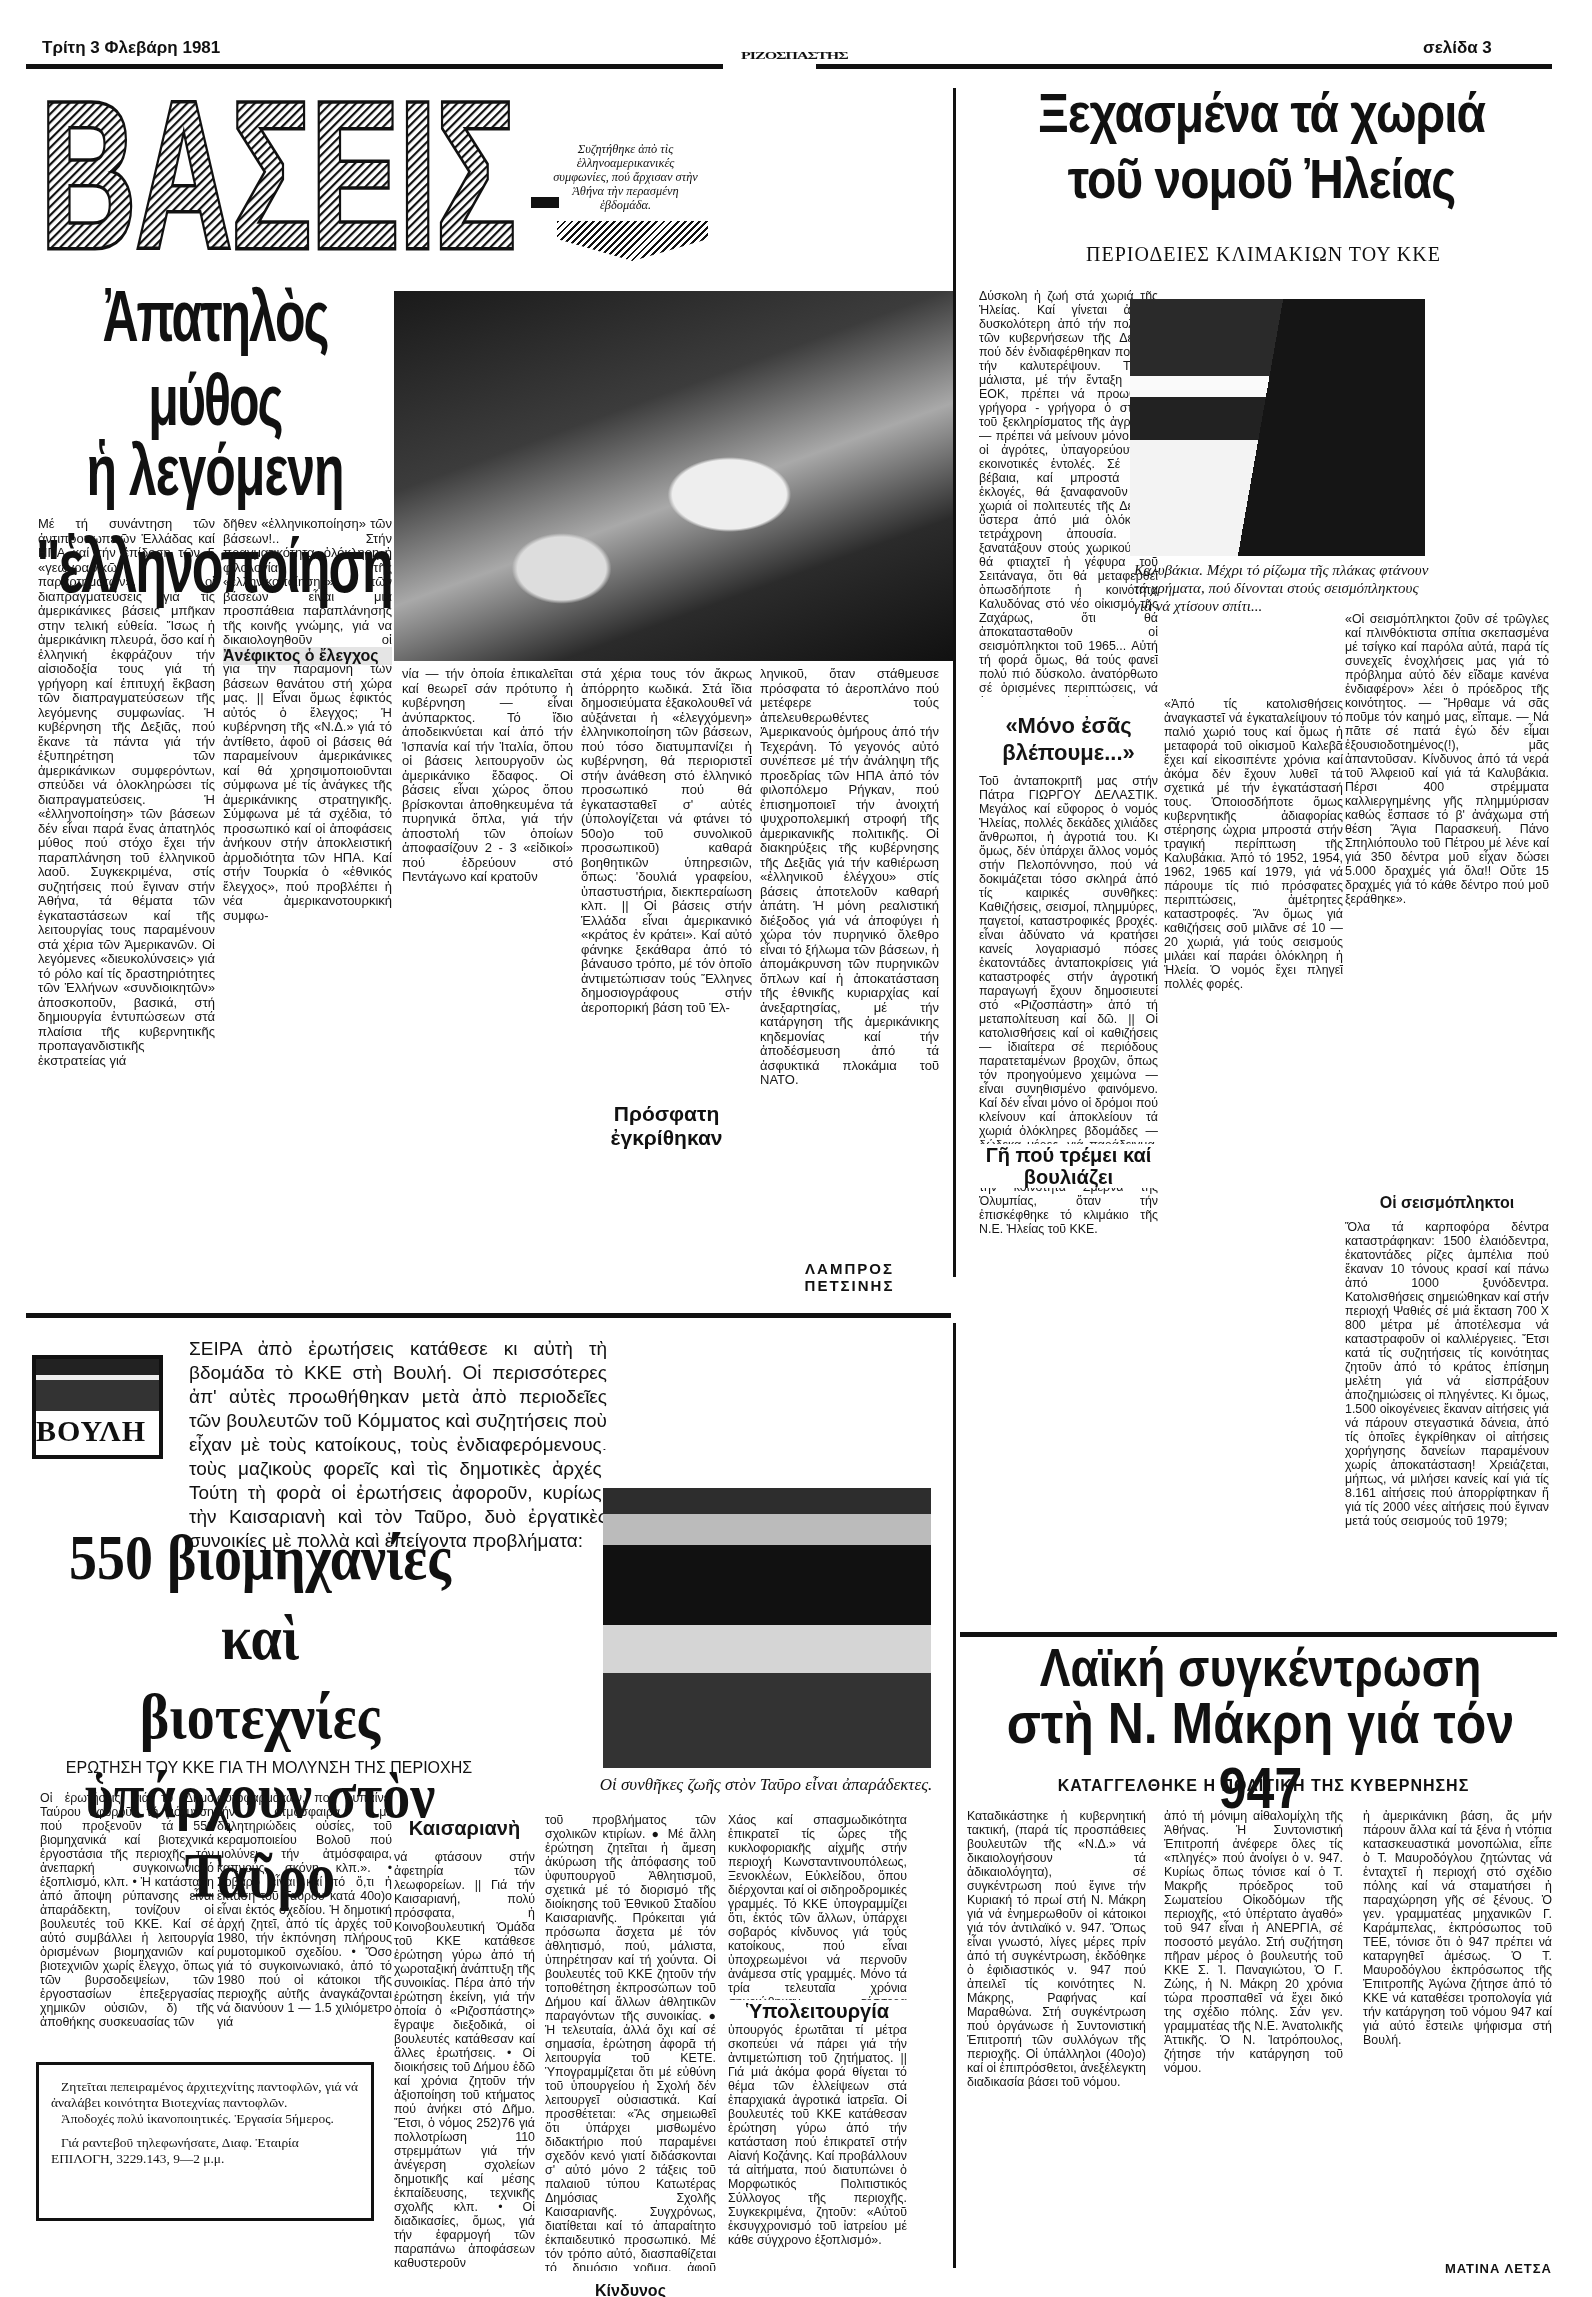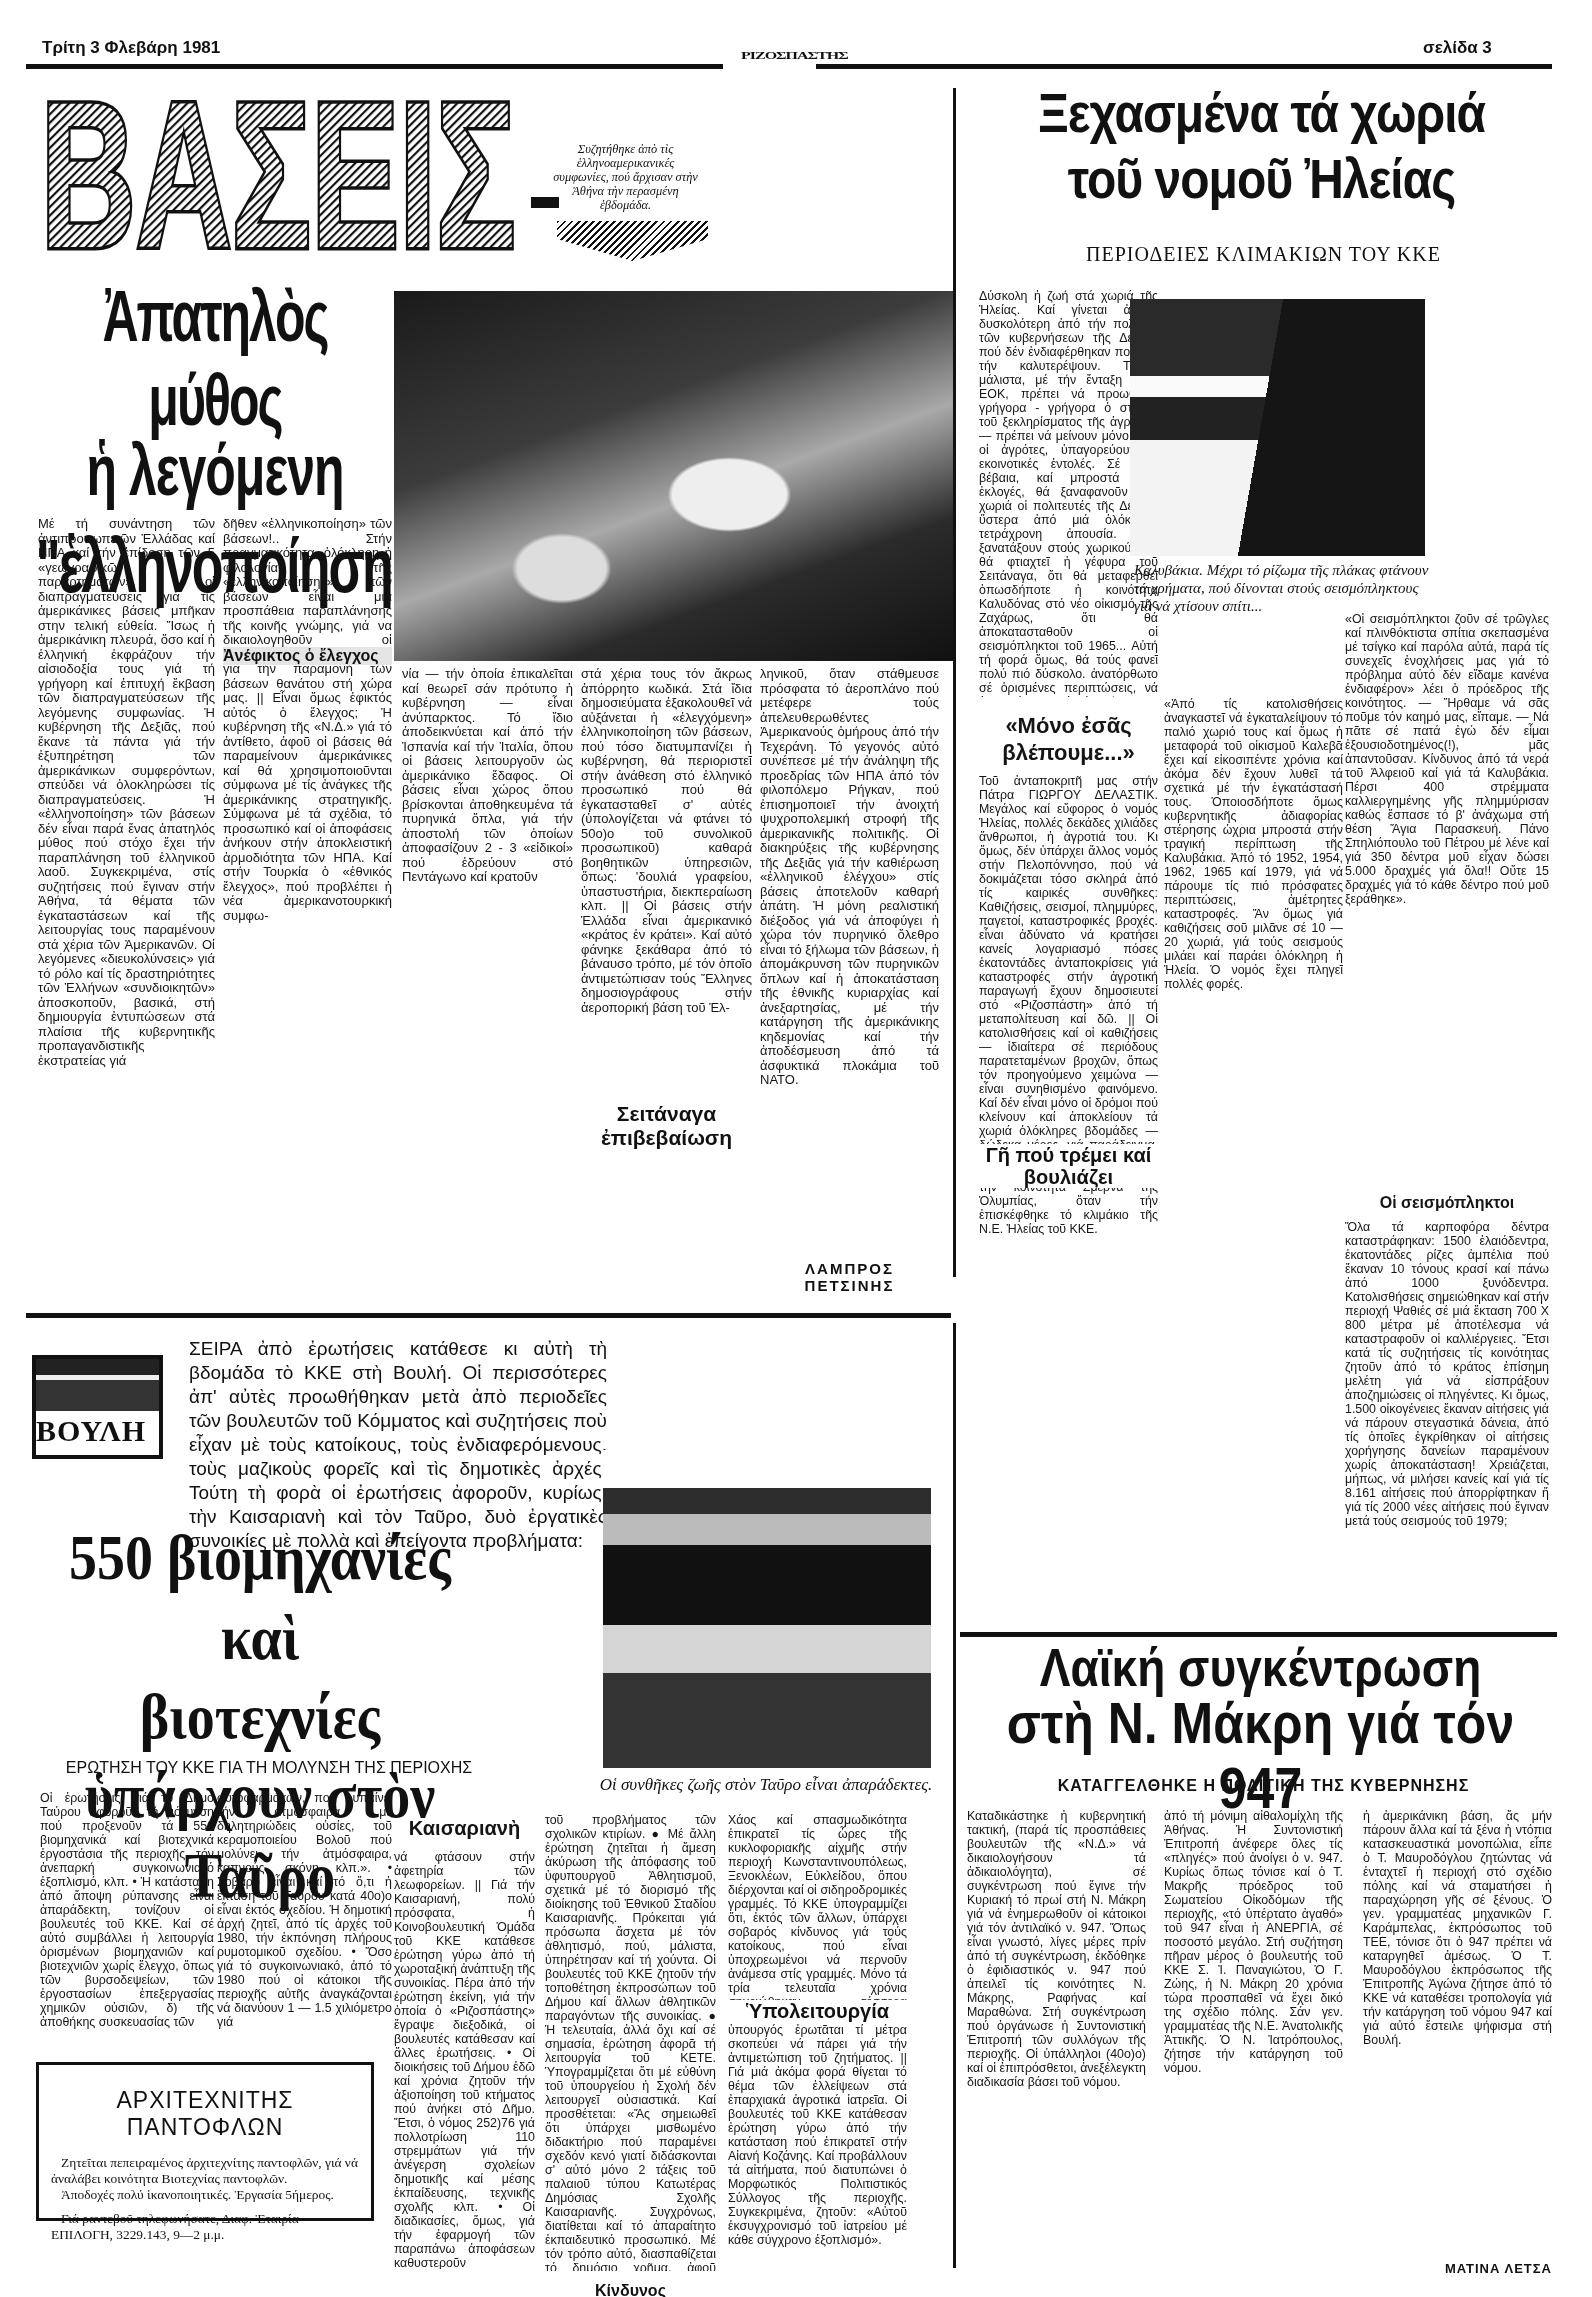--- a/index.html
+++ b/index.html
@@ -48,21 +48,21 @@
        linear-gradient(160deg,#1a1a1a 0%,#3c3c3c 35%,#a9a9a9 55%,#2b2b2b 75%,#111 100%);"></div>
 
 <div class="col" style="left:38px;top:517px;width:177px;height:726px;">Μέ τή συνάντηση τῶν ἀντιπροσωπειῶν Ἑλλάδας καί ΗΠΑ καί τήν ἐπίδοση τῶν 5 «γεωγραφικῶν παραρτημάτων», οἱ διαπραγματεύσεις γιά τίς ἀμερικάνικες βάσεις μπῆκαν στην τελική εὐθεία. Ἴσως ἡ ἀμερικάνικη πλευρά, ὅσο καί ἡ ἑλληνική ἐκφράζουν τήν αἰσιοδοξία τους γιά τή γρήγορη καί ἐπιτυχή ἔκβαση τῶν διαπραγματεύσεων τῆς λεγόμενης συμφωνίας. Ἡ κυβέρνηση τῆς Δεξιᾶς, πού ἔκανε τὰ πάντα γιά τήν ἐξυπηρέτηση τῶν ἀμερικάνικων συμφερόντων, σπεύδει νά ὁλοκληρώσει τίς διαπραγματεύσεις. Ἡ «ἑλληνοποίηση» τῶν βάσεων δέν εἶναι παρά ἕνας ἀπατηλός μύθος πού στόχο ἔχει τήν παραπλάνηση τοῦ ἑλληνικοῦ λαοῦ. Συγκεκριμένα, στίς συζητήσεις πού ἔγιναν στήν Ἀθήνα, τά θέματα τῶν ἐγκαταστάσεων καί τῆς λειτουργίας τους παραμένουν στά χέρια τῶν Ἀμερικανῶν. Οἱ λεγόμενες «διευκολύνσεις» γιά τό ρόλο καί τίς δραστηριότητες τῶν Ἑλλήνων «συνδιοικητῶν» ἀποσκοποῦν, βασικά, στή δημιουργία ἐντυπώσεων στά πλαίσια τῆς κυβερνητικῆς προπαγανδιστικῆς ἐκστρατείας γιά</div>
 <div class="col" style="left:223px;top:517px;width:169px;height:726px;">
   <span>δῆθεν «ἑλληνικοποίηση» τῶν βάσεων!.. Στήν πραγματικότητα, ὁλόκληρη ἡ φιλολογία τῆς «ἑλληνικοποίησης» τῶν βάσεων εἶναι μιά προσπάθεια παραπλάνησης τῆς κοινῆς γνώμης, γιά να δικαιολογηθοῦν οἱ δεσμεύσεις τῆς κυβέρνησης γιά τήν παραμονή τῶν βάσεων θανάτου στή χώρα μας. || Εἶναι ὅμως ἐφικτός αὐτός ὁ ἔλεγχος; Ἡ κυβέρνηση τῆς «Ν.Δ.» γιά τό ἀντίθετο, ἀφοῦ οἱ βάσεις θά παραμείνουν ἀμερικάνικες καί θά χρησιμοποιοῦνται σύμφωνα μέ τίς ἀνάγκες τῆς ἀμερικάνικης στρατηγικῆς. Σύμφωνα μέ τά σχέδια, τό προσωπικό καί οἱ ἀποφάσεις ἀνήκουν στήν ἀποκλειστική ἁρμοδιότητα τῶν ΗΠΑ. Καί στήν Τουρκία ὁ «ἐθνικός ἔλεγχος», πού προβλέπει ἡ νέα ἀμερικανοτουρκική συμφω-</span>
 </div>
 <div class="abs" style="left:223px;top:647px;width:169px;background:#e5e5e5;font-weight:bold;font-size:16px;text-align:left;">Ἀνέφικτος ὁ ἔλεγχος</div>
 <div class="col" style="left:402px;top:667px;width:171px;height:579px;">νία — τήν ὁποία ἐπικαλεῖται καί θεωρεῖ σάν πρότυπο ἡ κυβέρνηση — εἶναι ἀνύπαρκτος. Τό ἴδιο ἀποδεικνύεται καί ἀπό τήν Ἰσπανία καί τήν Ἰταλία, ὅπου οἱ βάσεις λειτουργοῦν ὡς ἀμερικάνικο ἔδαφος. Οἱ βάσεις εἶναι χώρος ὅπου βρίσκονται ἀποθηκευμένα τά πυρηνικά ὅπλα, γιά τήν ἀποστολή τῶν ὁποίων ἀποφασίζουν 2 - 3 «εἰδικοί» πού ἑδρεύουν στό Πεντάγωνο καί κρατοῦν</div>
 <div class="col" style="left:581px;top:667px;width:171px;height:579px;">στά χέρια τους τόν ἄκρως ἀπόρρητο κωδικά. Στά ἴδια δημοσιεύματα ἐξακολουθεῖ νά αὐξάνεται ἡ «ἐλεγχόμενη» ἑλληνικοποίηση τῶν βάσεων, πού τόσο διατυμπανίζει ἡ κυβέρνηση, θά περιοριστεῖ στήν ἀνάθεση στό ἑλληνικό προσωπικό πού θά ἐγκατασταθεῖ σ' αὐτές (ὑπολογίζεται νά φτάνει τό 50ο)ο τοῦ συνολικοῦ προσωπικοῦ) καθαρά βοηθητικῶν ὑπηρεσιῶν, ὅπως: 'δουλιά γραφείου, ὑπαστυστήρια, διεκπεραίωση κλπ. || Οἱ βάσεις στήν Ἑλλάδα εἶναι ἀμερικανικό «κράτος ἐν κράτει». Καί αὐτό φάνηκε ξεκάθαρα ἀπό τό βάναυσο τρόπο, μέ τόν ὁποῖο ἀντιμετώπισαν τούς Ἕλληνες δημοσιογράφους στήν ἀεροπορική βάση τοῦ Ἑλ-</div>
 <div class="abs" style="left:581px;top:1102px;width:171px;background:#fff;text-align:center;font-weight:bold;font-size:21px;line-height:24px;">
-  <span>Σειτάναγα ἐπιβεβαίωση</span>
+  <span>Πρόσφατη ἐγκρίθηκαν</span>
 </div>
 <div class="col" style="left:760px;top:667px;width:179px;height:557px;">ληνικοῦ, ὅταν στάθμευσε πρόσφατα τό ἀεροπλάνο πού μετέφερε τούς ἀπελευθερωθέντες Ἀμερικανούς ὁμήρους ἀπό τήν Τεχεράνη. Τό γεγονός αὐτό συνέπεσε μέ τήν ἀνάληψη τῆς προεδρίας τῶν ΗΠΑ ἀπό τόν φιλοπόλεμο Ρήγκαν, πού ἐπισημοποιεῖ τήν ἀνοιχτή ψυχροπολεμική στροφή τῆς ἀμερικανικῆς πολιτικῆς. Οἱ διακηρύξεις τῆς κυβέρνησης τῆς Δεξιᾶς γιά τήν καθιέρωση «ἑλληνικοῦ ἐλέγχου» στίς βάσεις ἀποτελοῦν καθαρή ἀπάτη. Ἡ μόνη ρεαλιστική διέξοδος γιά νά ἀποφύγει ἡ χώρα τόν πυρηνικό ὄλεθρο εἶναι τό ξήλωμα τῶν βάσεων, ἡ ἀπομάκρυνση τῶν πυρηνικῶν ὅπλων καί ἡ ἀποκατάσταση τῆς ἐθνικῆς κυριαρχίας καί ἀνεξαρτησίας, μέ τήν κατάργηση τῆς ἀμερικάνικης κηδεμονίας καί τήν ἀποδέσμευση ἀπό τά ἀσφυκτικά πλοκάμια τοῦ ΝΑΤΟ.</div>
 <div class="abs" style="left:760px;top:1260px;width:179px;text-align:center;font-weight:bold;font-size:15px;letter-spacing:2px;">ΛΑΜΠΡΟΣ ΠΕΤΣΙΝΗΣ</div>
 
 <div class="rule" style="left:953px;top:88px;width:3px;height:1189px;"></div>
 
 <div class="abs" style="left:963px;top:86px;width:597px;text-align:center;">
   <div style="font-weight:bold;font-size:48px;line-height:56px;letter-spacing:-1px;transform:scaleY(1.15);">Ξεχασμένα τά χωριά</div>
   <div style="font-weight:bold;font-size:48px;line-height:56px;letter-spacing:-1px;transform:scaleY(1.15);margin-top:10px;">τοῦ νομοῦ Ἠλείας</div>
 </div>
@@ -114,21 +114,20 @@
   <span>νά φτάσουν στήν ἀφετηρία τῶν λεωφορείων. || Γιά τήν Καισαριανή, πολύ πρόσφατα, ἡ Κοινοβουλευτική Ὁμάδα τοῦ ΚΚΕ κατάθεσε ἐρώτηση γύρω ἀπό τή χωροταξική ἀνάπτυξη τῆς συνοικίας. Πέρα ἀπό τήν ἐρώτηση ἐκείνη, γιά τήν ὁποία ὁ «Ριζοσπάστης» ἔγραψε διεξοδικά, οἱ βουλευτές κατάθεσαν καί ἄλλες ἐρωτήσεις. • Οἱ διοικήσεις τοῦ Δήμου ἐδῶ καί χρόνια ζητοῦν τήν ἀξιοποίηση τοῦ κτήματος πού ἀνήκει στό Δῆμο. Ἔτσι, ὁ νόμος 252)76 γιά πολλοτρίωση 110 στρεμμάτων γιά τήν ἀνέγερση σχολείων δημοτικῆς καί μέσης ἐκπαίδευσης, τεχνικῆς σχολῆς κλπ. • Οἱ διαδικασίες, ὅμως, γιά τήν ἐφαρμογή τῶν παραπάνω ἀποφάσεων καθυστεροῦν ἀπαράδεκτα. Οἱ βουλευτές ἐπισημαίνουν τό αἴτημα ὅτι ἀπό τήν ἄμεση ἐφαρμογή χωροταξικοῦ σχεδίου στό Σκοπευτήριο, ἐξαρτᾶται</span>
 </div>
 <div class="col" style="left:545px;top:1813px;width:171px;height:458px;font-size:12.4px;line-height:14px;">τοῦ προβλήματος τῶν σχολικῶν κτιρίων. ● Μέ ἄλλη ἐρώτηση ζητεῖται ἡ ἄμεση ἀκύρωση τῆς ἀπόφασης τοῦ ὑφυπουργοῦ Ἀθλητισμοῦ, σχετικά μέ τό διορισμό τῆς διοίκησης τοῦ Ἐθνικοῦ Σταδίου Καισαριανῆς. Πρόκειται γιά πρόσωπα ἄσχετα μέ τόν ἀθλητισμό, πού, μάλιστα, ὑπηρέτησαν καί τή χούντα. Οἱ βουλευτές τοῦ ΚΚΕ ζητοῦν τήν τοποθέτηση ἐκπροσώπων τοῦ Δήμου καί ἄλλων ἀθλητικῶν παραγόντων τῆς συνοικίας. ● Ἡ τελευταία, ἀλλά ὄχι καί σέ σημασία, ἐρώτηση ἀφορᾶ τή λειτουργία τοῦ ΚΕΤΕ. Ὑπογραμμίζεται ὅτι μέ εὐθύνη τοῦ ὑπουργείου ἡ Σχολή δέν λειτουργεῖ οὐσιαστικά. Καί προσθέτεται: «Ἄς σημειωθεῖ ὅτι ὑπάρχει μισθωμένο διδακτήριο πού παραμένει σχεδόν κενό γιατί διδάσκονται σ' αὐτό μόνο 2 τάξεις τοῦ παλαιοῦ τύπου Κατωτέρας Δημόσιας Σχολῆς Καισαριανῆς. Συγχρόνως, διατίθεται καί τό ἀπαραίτητο ἐκπαιδευτικό προσωπικό. Μέ τόν τρόπο αὐτό, διασπαθίζεται τό δημόσιο χρῆμα, ἀφοῦ πληρώνεται τό μισθωμένο διδακτήριο καί παράλληλα οἱ μαθητές μένουν χωρίς ἐκπαίδευση».</div>
 <div class="col" style="left:728px;top:1813px;width:179px;height:458px;font-size:12.4px;line-height:14px;">
   <span>Χάος καί σπασμωδικότητα ἐπικρατεῖ τίς ὧρες τῆς κυκλοφοριακῆς αἰχμῆς στήν περιοχή Κωνσταντινουπόλεως, Ξενοκλέων, Εὐκλείδου, ὅπου διέρχονται καί οἱ σιδηροδρομικές γραμμές. Τό ΚΚΕ ὑπογραμμίζει ὅτι, ἐκτός τῶν ἄλλων, ὑπάρχει σοβαρός κίνδυνος γιά τούς κατοίκους, πού εἶναι ὑποχρεωμένοι νά περνοῦν ἀνάμεσα στίς γραμμές. Μόνο τά τρία τελευταῖα χρόνια σημειώθηκαν τέσσερα θανατηφόρα ἀτυχήματα. Ὁ ὑπουργός ἐρωτᾶται τί μέτρα σκοπεύει νά πάρει γιά τήν ἀντιμετώπιση τοῦ ζητήματος. || Γιά μιά ἀκόμα φορά θίγεται τό θέμα τῶν ἐλλείψεων στά ἐπαρχιακά ἀγροτικά ἰατρεῖα. Οἱ βουλευτές τοῦ ΚΚΕ κατάθεσαν ἐρώτηση γύρω ἀπό τήν κατάσταση πού ἐπικρατεῖ στήν Αἰανή Κοζάνης. Καί προβάλλουν τά αἰτήματα, πού διατυπώνει ὁ Μορφωτικός Πολιτιστικός Σύλλογος τῆς περιοχῆς. Συγκεκριμένα, ζητοῦν: «Αὐτοῦ ἐκσυγχρονισμό τοῦ ἰατρείου μέ κάθε σύγχρονο ἐξοπλισμό».</span>
 </div>
 <div class="abs" style="left:545px;top:2241px;width:171px;text-align:center;font-weight:bold;font-size:16px;background:#fff;margin-top:41px;">Κίνδυνος</div>
 <div class="abs" style="left:728px;top:2000px;width:179px;text-align:center;font-weight:bold;font-size:20px;background:#fff;">Ὑπολειτουργία</div>
 
 <div class="abs" style="left:36px;top:2062px;width:338px;height:159px;border:3px solid #111;background:#fff;padding:0 12px;box-sizing:border-box;">
-  <div style="font-size:23px;text-align:center;margin-top:22px;letter-spacing:1px;">ΑΡΧΙΤΕΧΝΙΤΗΣ ΠΑΝΤΟΦΛΩΝ</div>
   <div style="font-family:'Liberation Serif',serif;font-size:13.4px;line-height:16px;margin-top:14px;text-indent:10px;">Ζητεῖται πεπειραμένος ἀρχιτεχνίτης παντοφλῶν, γιά νά ἀναλάβει κοινότητα Βιοτεχνίας παντοφλῶν.</div>
   <div style="font-family:'Liberation Serif',serif;font-size:13.4px;line-height:16px;text-indent:10px;">Ἀποδοχές πολύ ἱκανοποιητικές. Ἐργασία 5ήμερος.</div>
   <div style="font-family:'Liberation Serif',serif;font-size:13.4px;line-height:16px;margin-top:8px;text-indent:10px;">Γιά ραντεβοῦ τηλεφωνήσατε, Διαφ. Ἑταιρία ΕΠΙΛΟΓΗ, 3229.143, 9—2 μ.μ.</div>
 </div>
 
 <div class="abs" style="left:967px;top:1642px;width:587px;text-align:center;">
   <div style="font-weight:bold;font-size:46px;line-height:52px;transform:scaleY(1.15);">Λαϊκή συγκέντρωση</div>
   <div style="font-weight:bold;font-size:50px;line-height:56px;transform:scaleY(1.15);margin-top:6px;">στὴ Ν. Μάκρη γιά τόν 947</div>
 </div>
 <div class="abs" style="left:995px;top:1777px;width:537px;text-align:center;font-weight:bold;font-size:16px;letter-spacing:1px;">ΚΑΤΑΓΓΕΛΘΗΚΕ Η ΠΟΛΙΤΙΚΗ ΤΗΣ ΚΥΒΕΡΝΗΣΗΣ</div>

